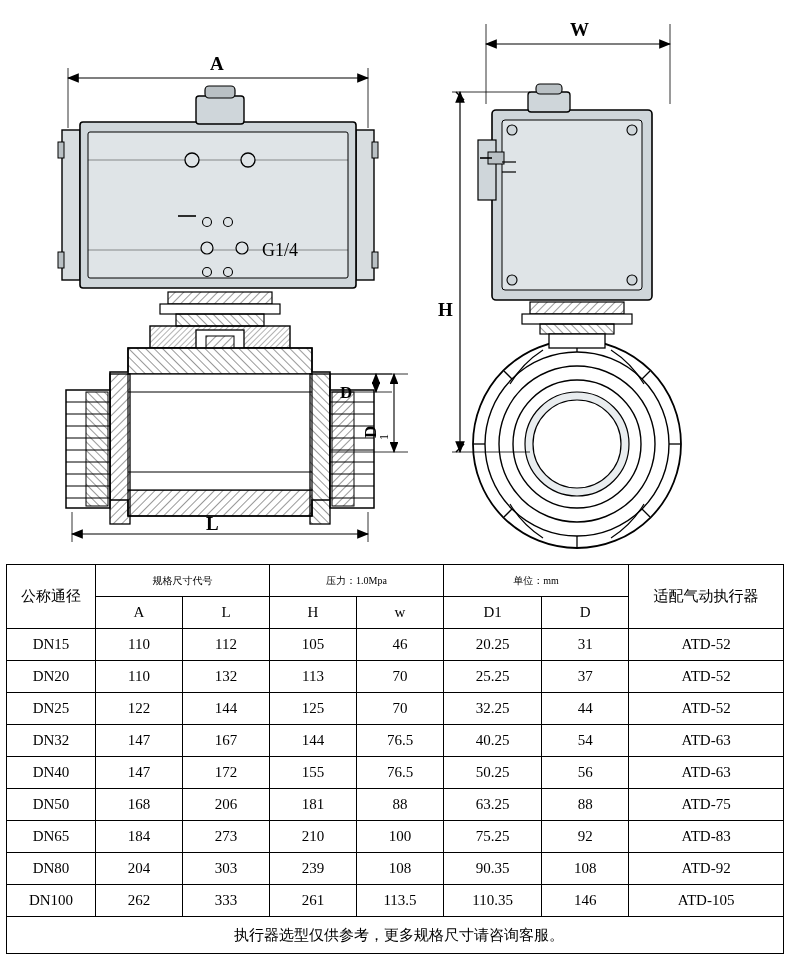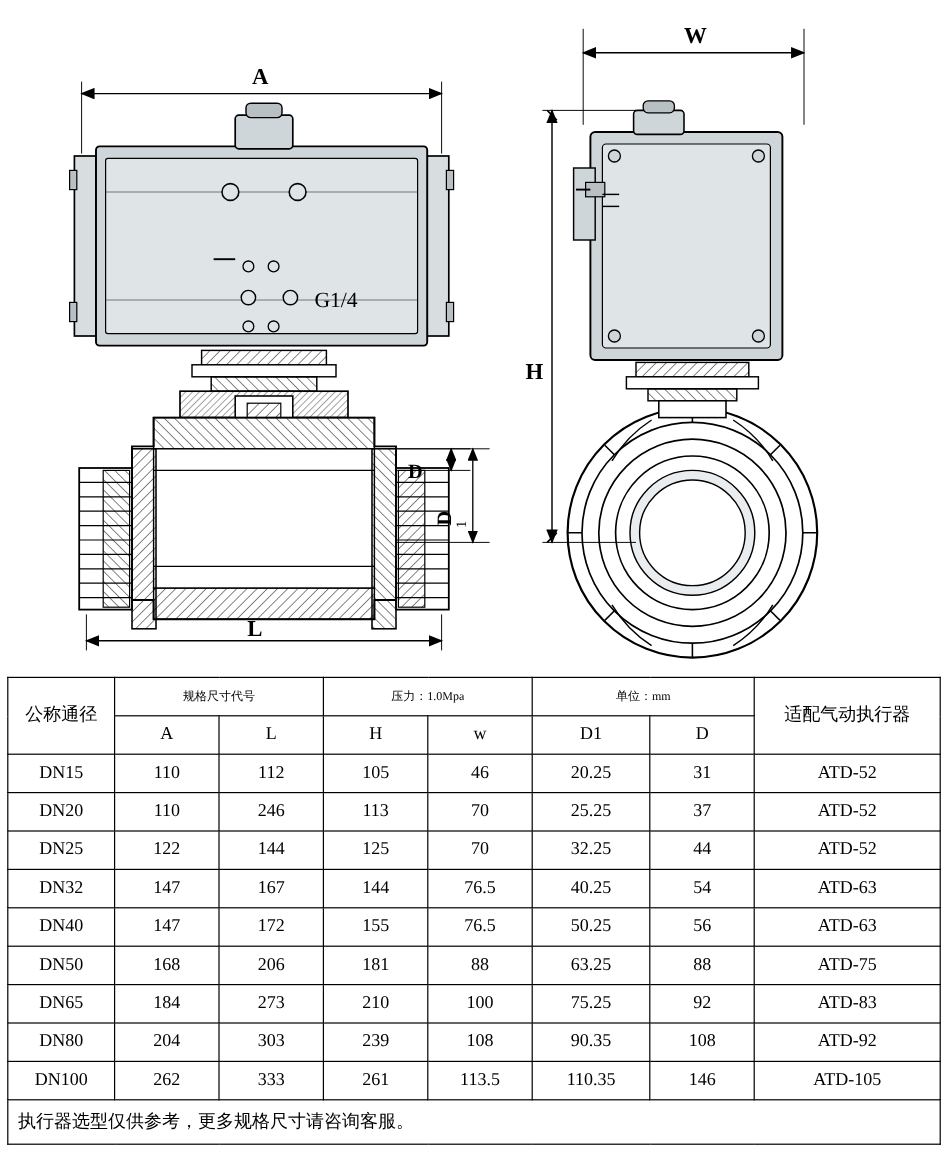--- a/index.html
+++ b/index.html
@@ -63,21 +63,21 @@
     margin-top: 20px;
   }
   table.spec td.last-col {
     width: 132px;
   }
   table.spec td.rowlabel {
     font-size: 15px;
     margin-left: 34px;
   }
   table.spec td.note {
-    text-align: left;
+    text-align: center;
     padding-left: 8px;
     height: 36px;
     line-height: 36px;
     font-size: 15px;
     margin-top: 12px;
   }
   .cjk {
     font-family: "DejaVu Sans", "Liberation Sans", sans-serif;
     font-size: 14px;
   }
@@ -327,21 +327,21 @@
           <td>112</td>
           <td>105</td>
           <td>46</td>
           <td>20.25</td>
           <td>31</td>
           <td>ATD-52</td>
         </tr>
         <tr>
           <td class="rowlabel">DN20</td>
           <td>110</td>
-          <td>246</td>
+          <td>132</td>
           <td>113</td>
           <td>70</td>
           <td>25.25</td>
           <td>37</td>
           <td>ATD-52</td>
         </tr>
         <tr>
           <td class="rowlabel">DN25</td>
           <td>122</td>
           <td>144</td>

